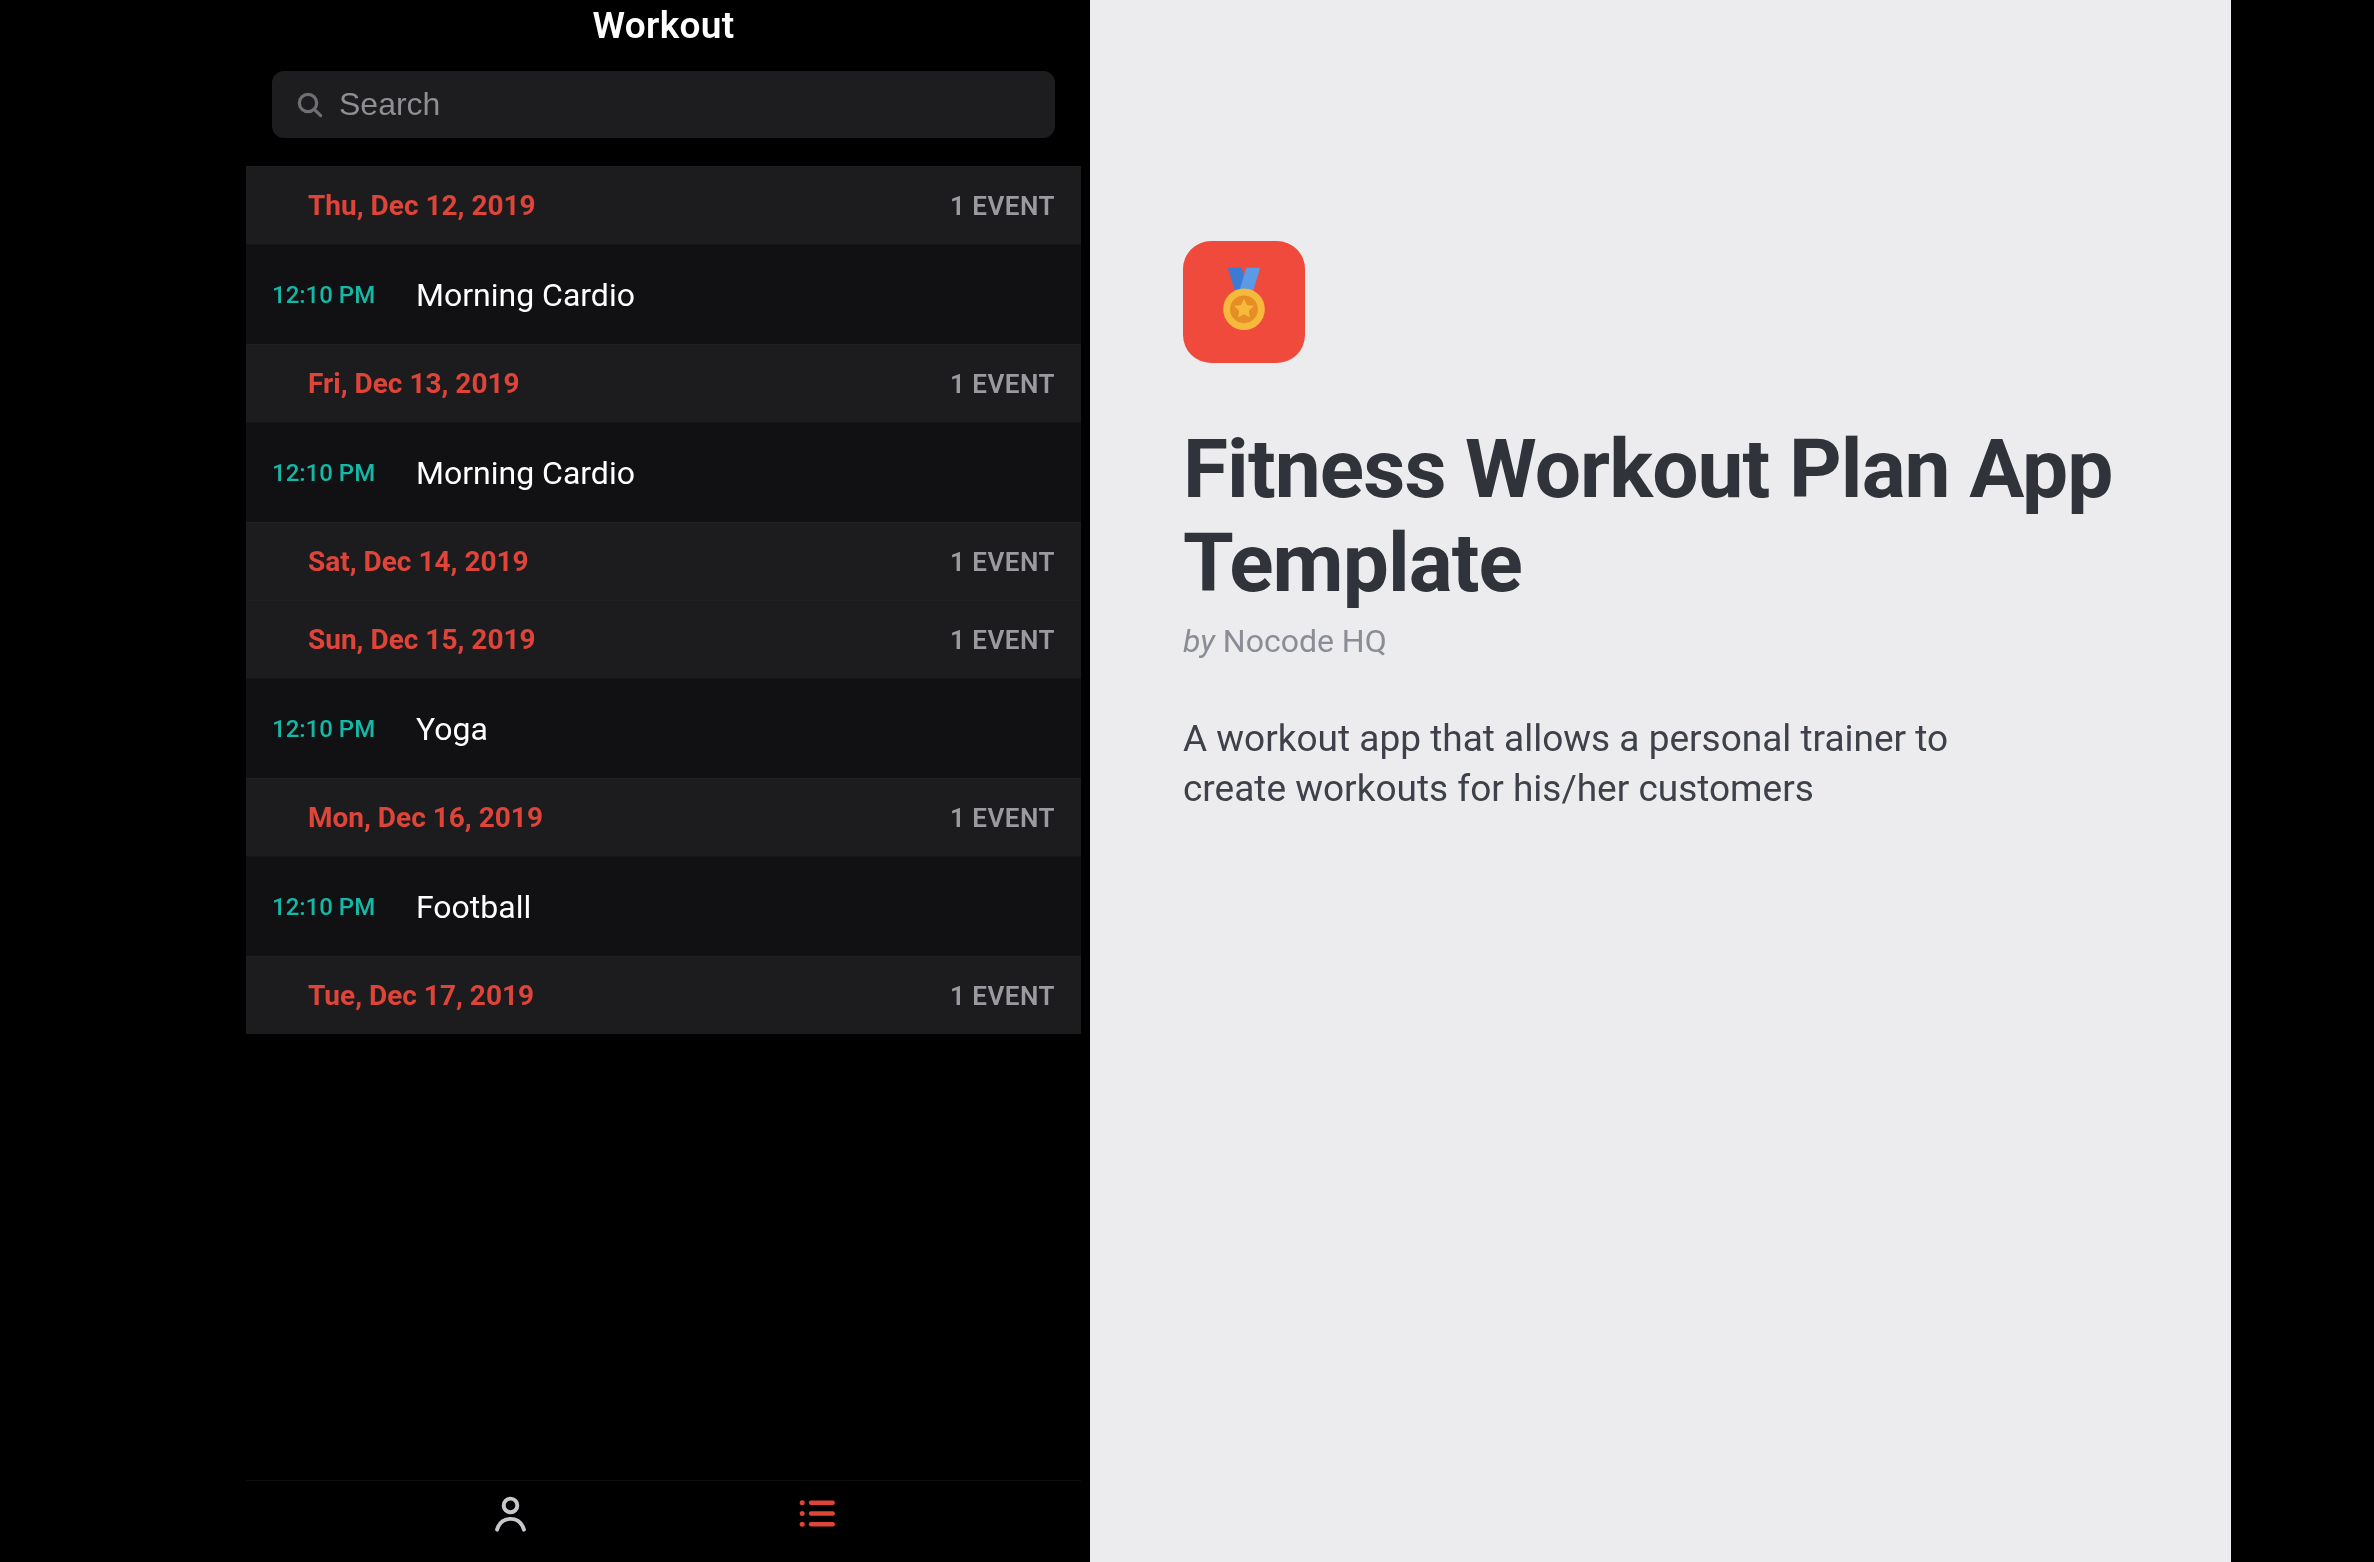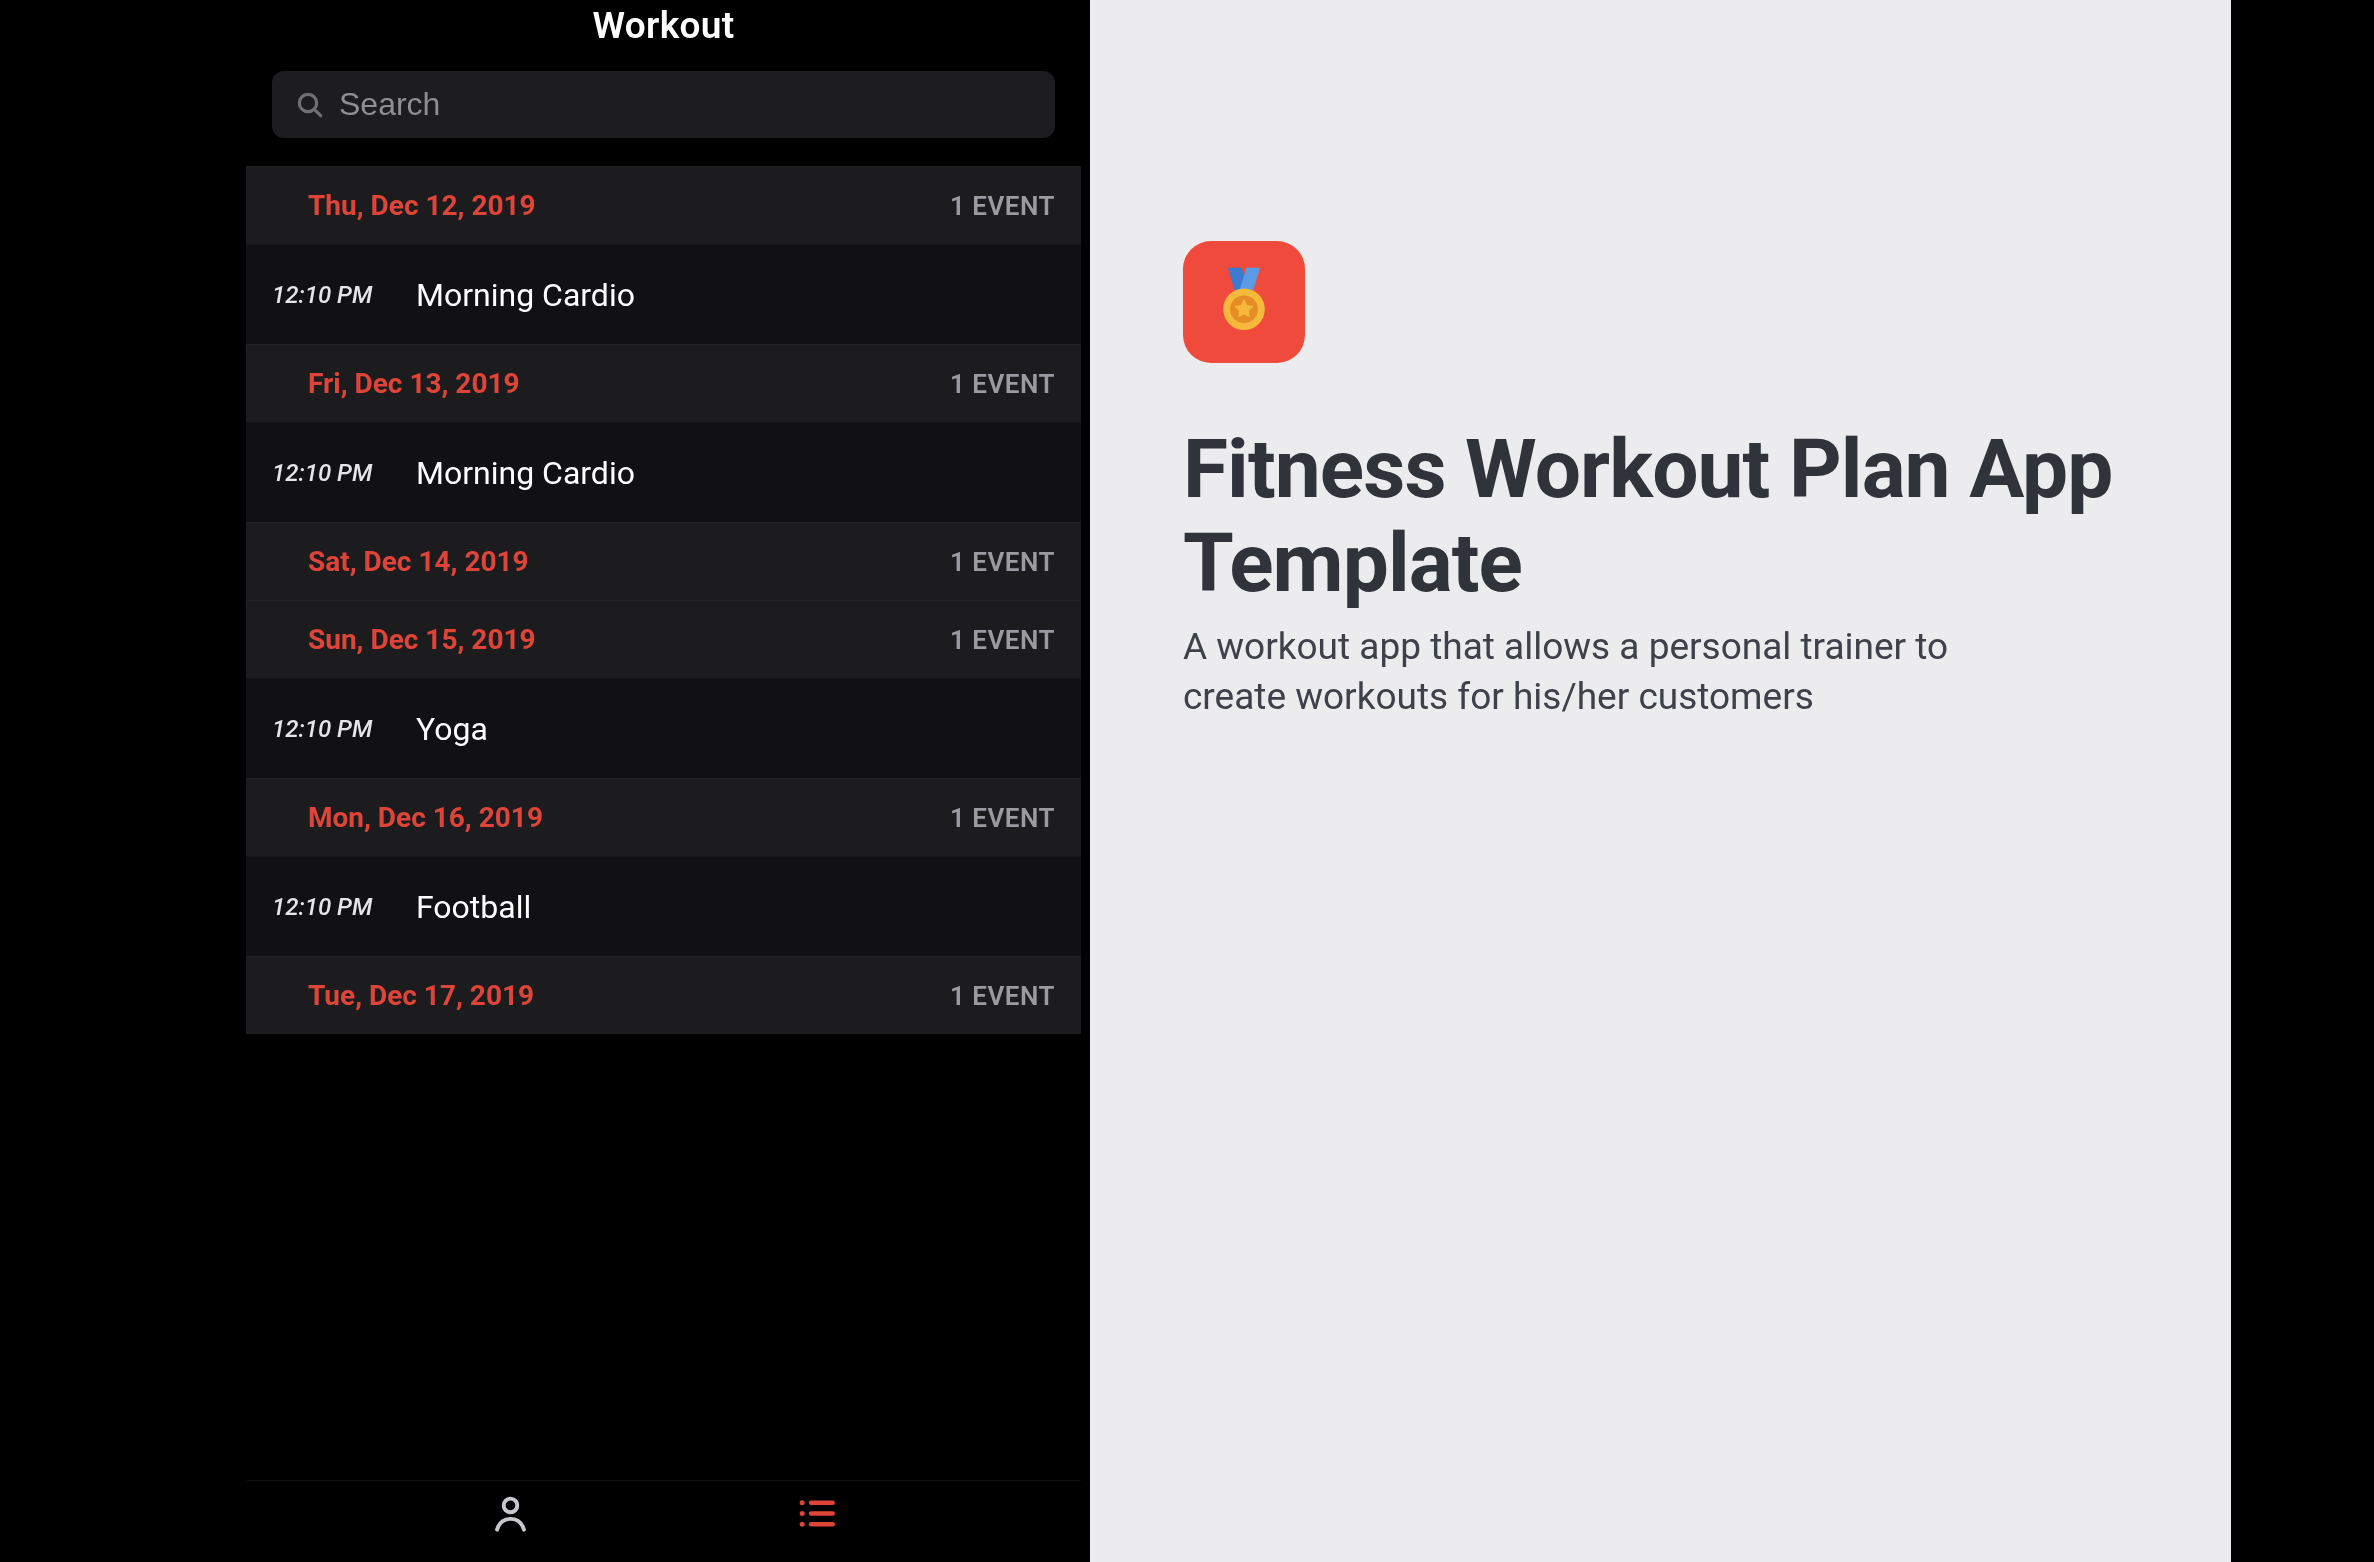--- a/index.html
+++ b/index.html
@@ -110,24 +110,23 @@
   .event-row {
     display: flex;
     align-items: center;
     height: 100px;
     padding: 0 26px;
     background: #111114;
     border-top: 0.9px solid rgba(255,255,255,0.02);
   }
   .event-time {
     width: 144px;
-    color: #e5e5e5;
+    color: #14b8a6;
     font-size: 24px;
     font-weight: 500;
-    font-style: italic;
   }
   .event-name {
     color: #fff;
     font-size: 32px;
     font-weight: 400;
   }
 
   .tabbar {
     height: 83px;
     background: #000;
@@ -298,20 +297,23 @@
           <path d="M34 4 L46 4 L40 24 L28 24 Z" fill="#5a9ae6"></path>
           <circle cx="32" cy="40" r="18" fill="#f6b93b"></circle>
           <circle cx="32" cy="40" r="12" fill="#e58e26"></circle>
           <path d="M32 31 l2.6 5.4 5.9 .8 -4.3 4.1 1 5.8 -5.2 -2.8 -5.2 2.8 1 -5.8 -4.3 -4.1 5.9 -.8 Z" fill="#f6b93b"></path>
         </svg>
       </span>
     </div>
 
     <h1 class="info-title">Fitness Workout Plan App Template</h1>
 
+    <div class="byline">
+      <span class="by">by </span><span>Nocode HQ</span>
+    </div>
 
     <p class="desc">A workout app that allows a personal trainer to create workouts for his/her customers</p>
 
 
   </div>
 
 </div>
 
 
 </body></html>

